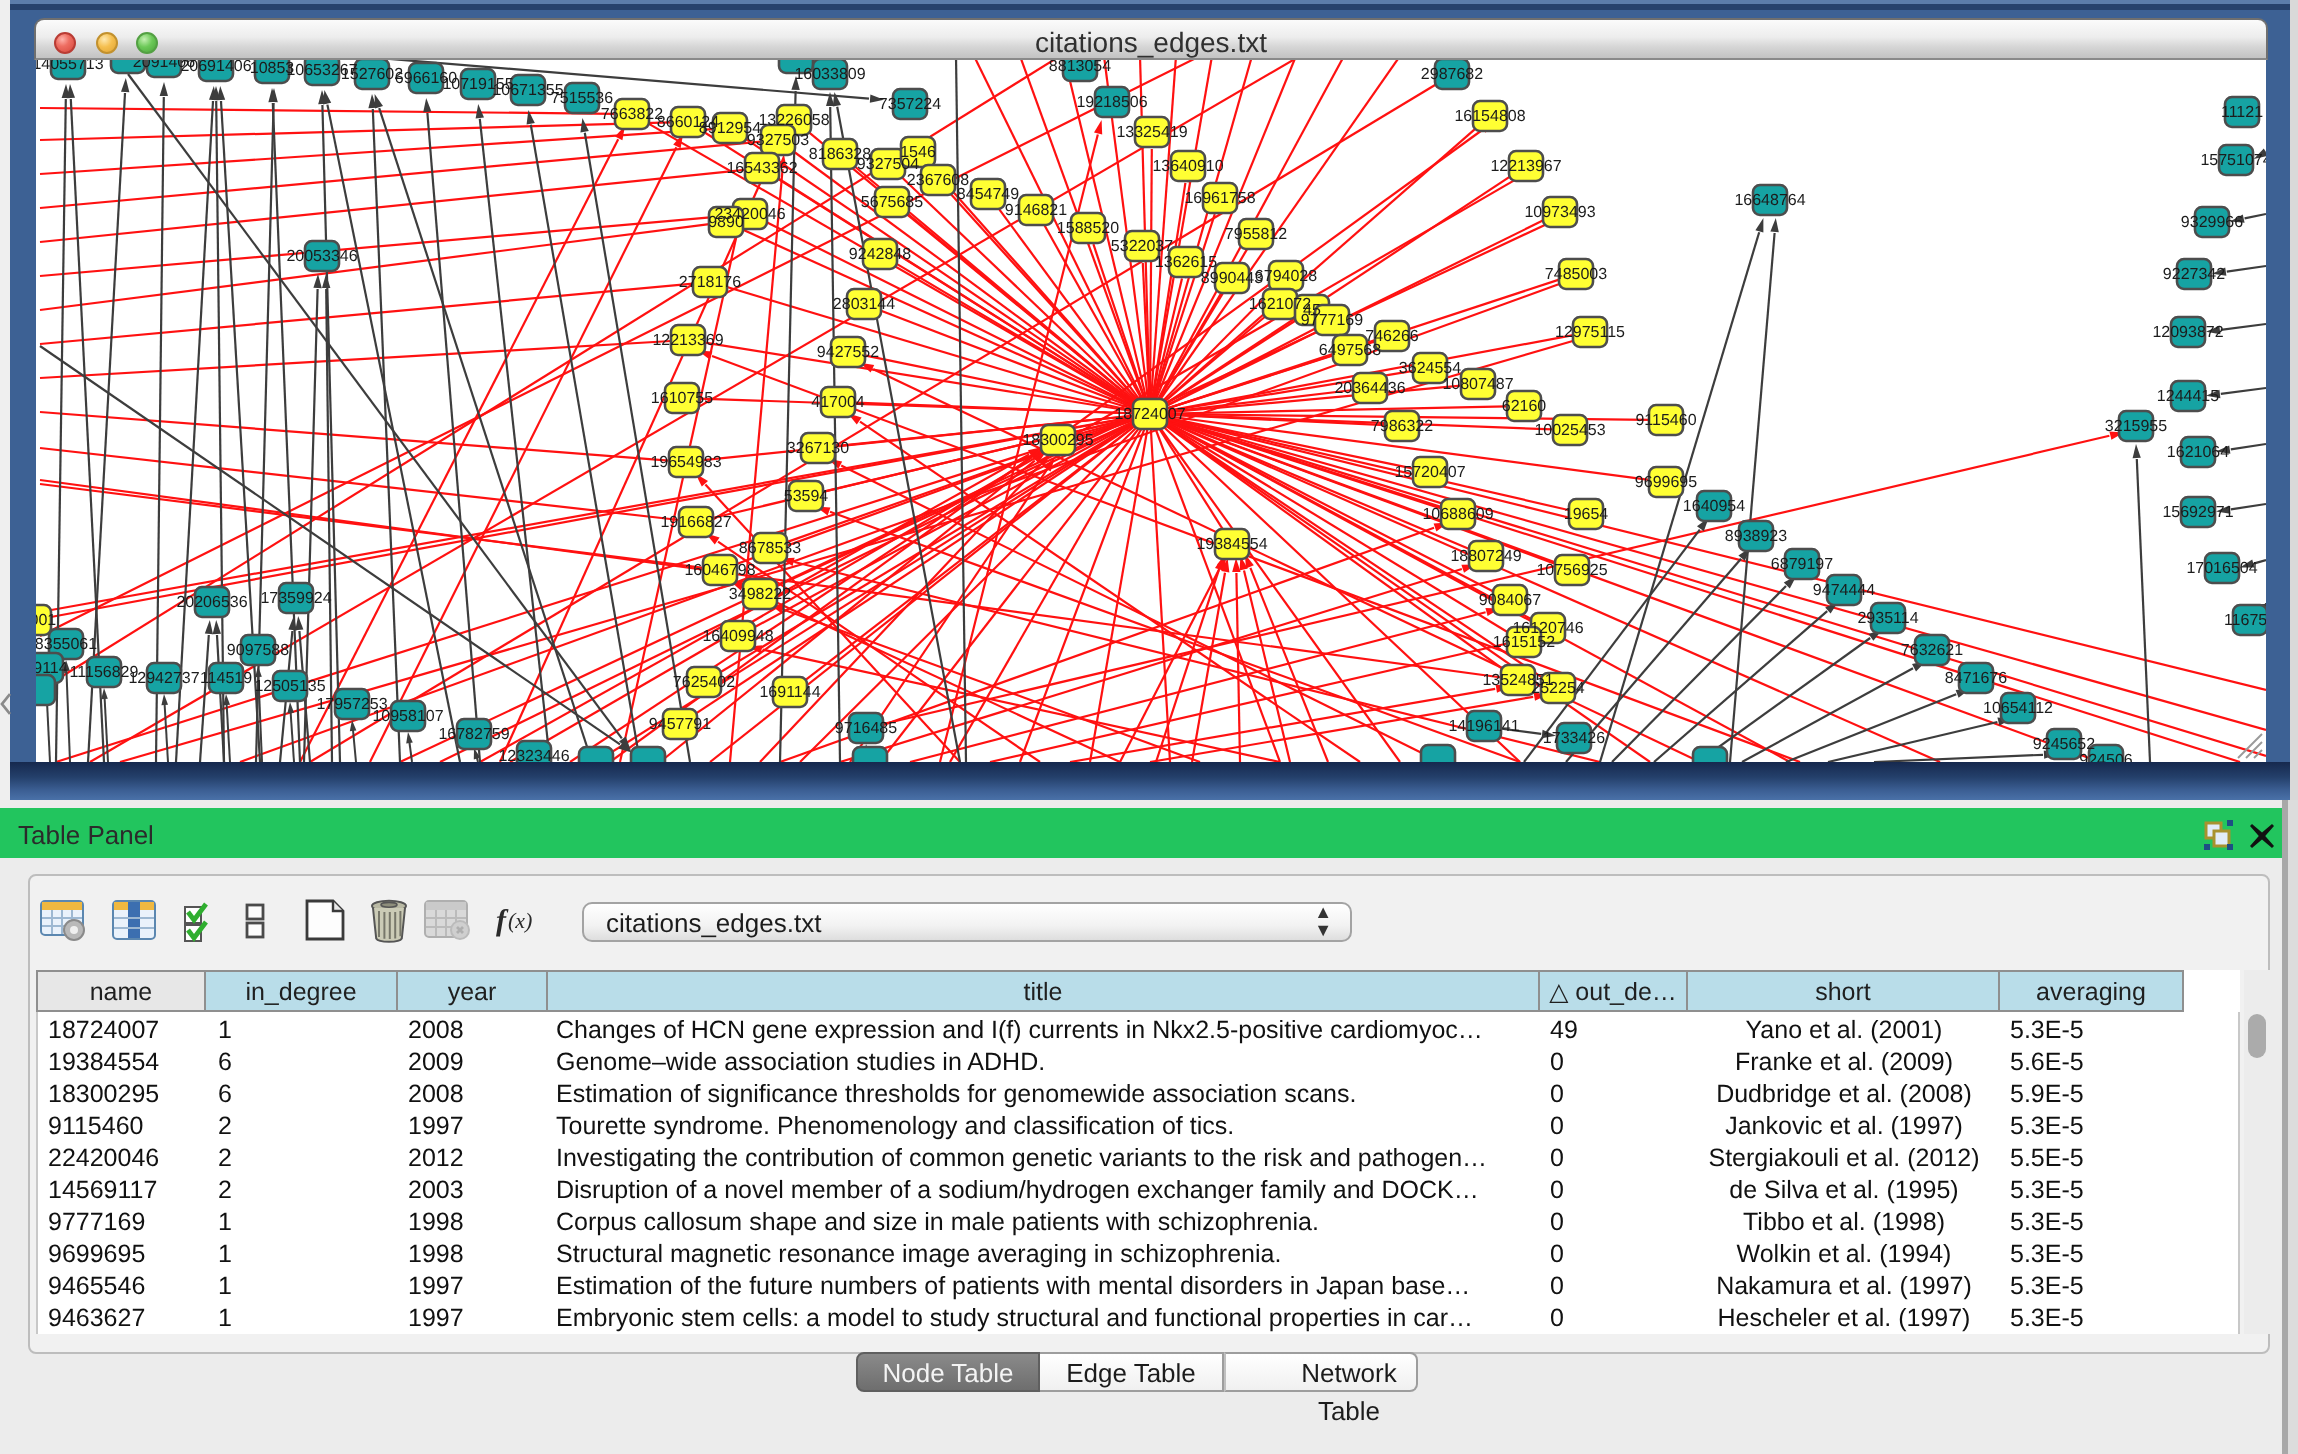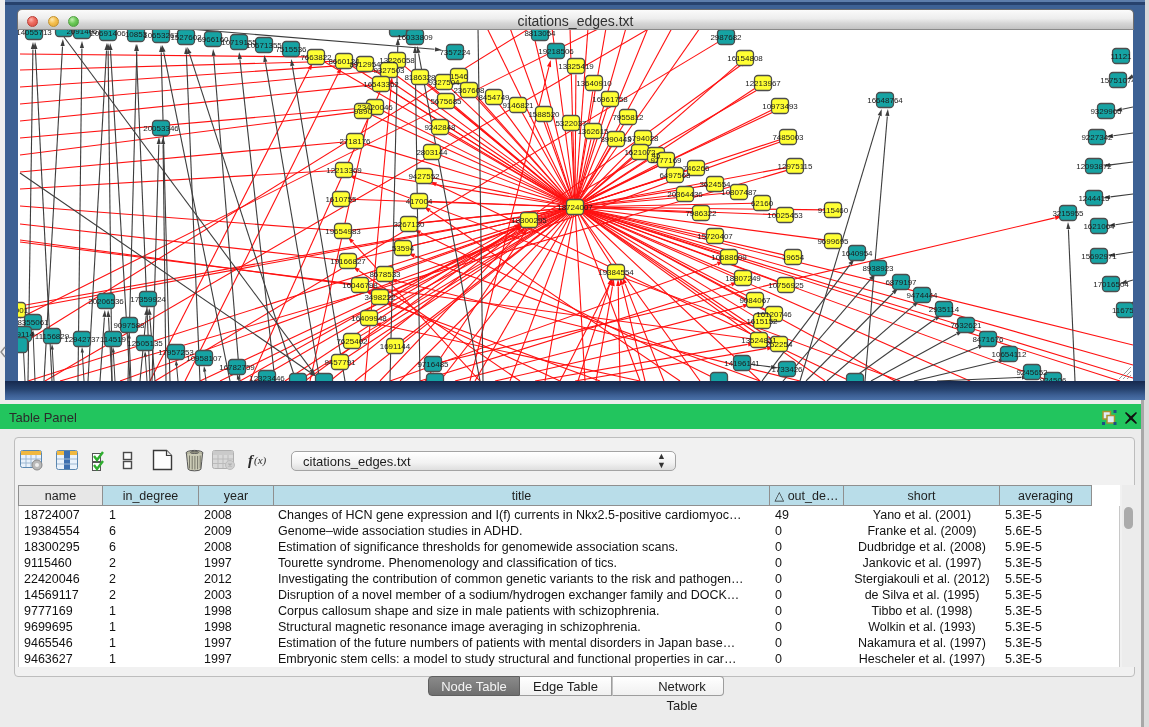--- a/index.html
+++ b/index.html
@@ -64,21 +64,21 @@
 #vscroll { position:absolute; left:1122px; top:85px; width:13px; height:182px; background:#ececec; }
 #vthumb { position:absolute; left:2px; top:22px; width:9px; height:22px; background:#ababab; border-radius:5px; }
 
 
 #tabs { position:absolute; left:428px; top:276px; height:20px; font-size:13px; }
 .tab { position:absolute; top:0; height:20px; line-height:19px; text-align:center;
   border:1px solid #9d9d9d; background:linear-gradient(to bottom,#ffffff,#f0f0f0); color:#1c1c1c; }
 #tab1 { left:0; width:92px; border-radius:4px 0 0 4px;
   background:linear-gradient(to bottom,#8a8a8a,#6e6e6e); color:#f4f4f4; border-color:#5f5f5f; }
 #tab2 { left:92px; width:92px; border-left:none; }
-#tab3 { left:184px; width:112px; border-left:1px solid #c0c0c0; border-radius:0 4px 4px 0;padding-left:28px; }
+#tab3 { left:184px; width:97px; border-left:1px solid #c0c0c0; border-radius:0 4px 4px 0;padding-left:28px; }
 
 
 #status { position:absolute; left:0; top:298px; width:1149px; height:29px; background:#ececec; }
 #status .mem { position:absolute; right:38px; top:11px; font-size:12px; color:#222; }
 #memdot { position:absolute; right:14px; top:12px; width:14px; height:14px; border-radius:50%;
   background:#35c835; border:1.5px solid #1e7a1e; }
 </style></head>
 <body>
 <div id="app">
   <div id="netbg">
@@ -938,21 +938,21 @@
         <span class="c4">0</span>
         <span class="c5">Tibbo et al. (1998)</span>
         <span class="c6">5.3E-5</span>
       </div>
 <div class="tr" style="top:219px">
 <span class="c0">9699695</span>
         <span class="c1">1</span>
         <span class="c2">1998</span>
         <span class="c3">Structural magnetic resonance image averaging in schizophrenia.</span>
         <span class="c4">0</span>
-        <span class="c5">Wolkin et al. (1993)</span>
+        <span class="c5">Wolkin et al. (1994)</span>
         <span class="c6">5.3E-5</span>
       </div>
 <div class="tr" style="top:235px">
 <span class="c0">9465546</span>
         <span class="c1">1</span>
         <span class="c2">1997</span>
         <span class="c3">Estimation of the future numbers of patients with mental disorders in Japan base…</span>
         <span class="c4">0</span>
         <span class="c5">Nakamura et al. (1997)</span>
         <span class="c6">5.3E-5</span>

